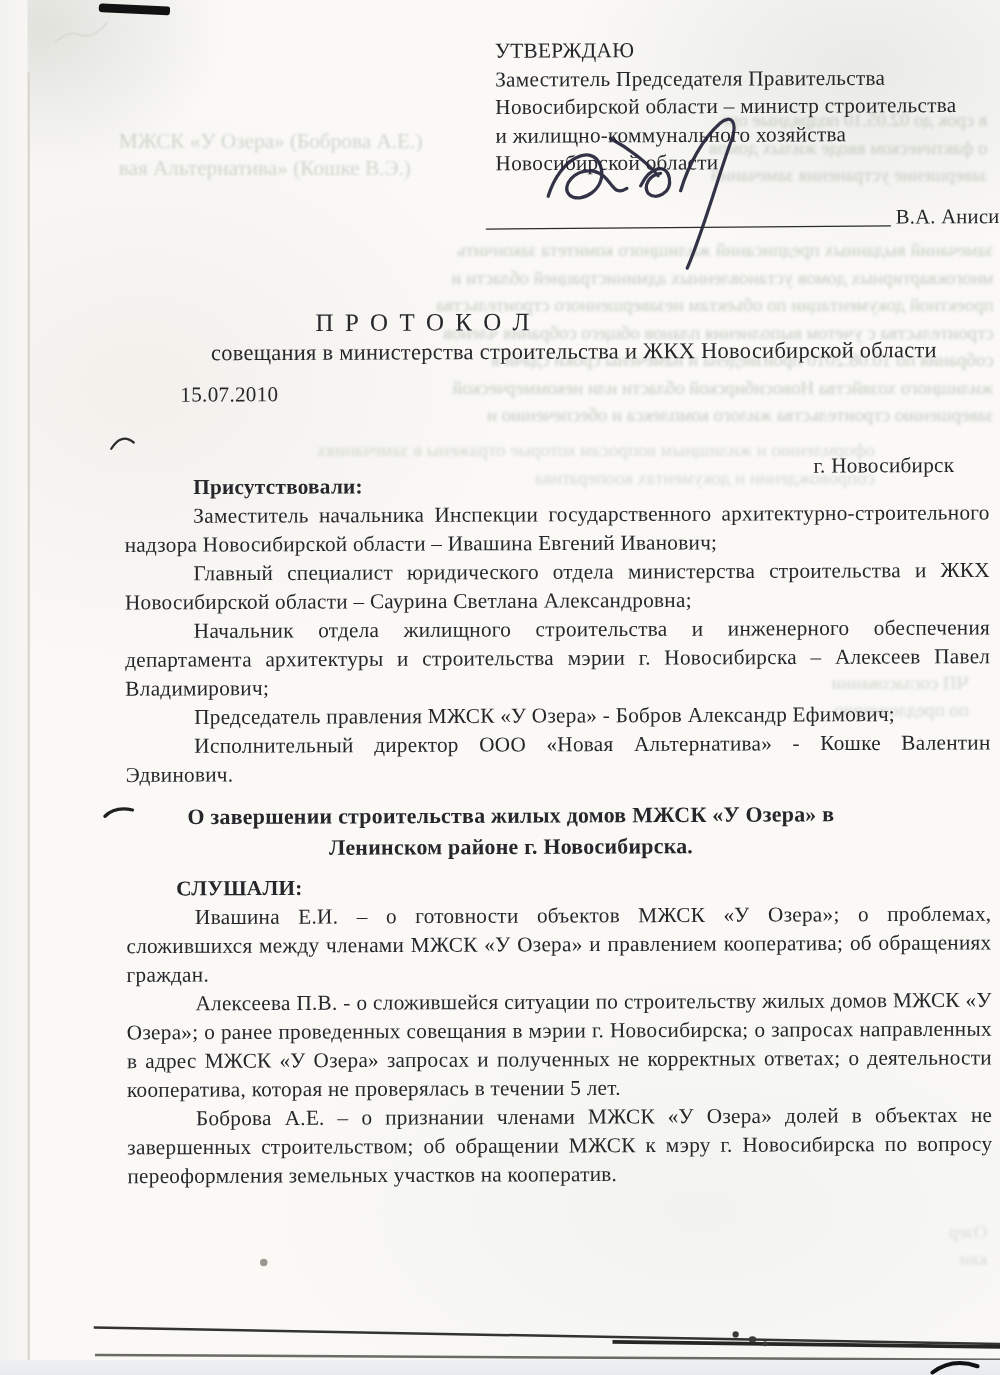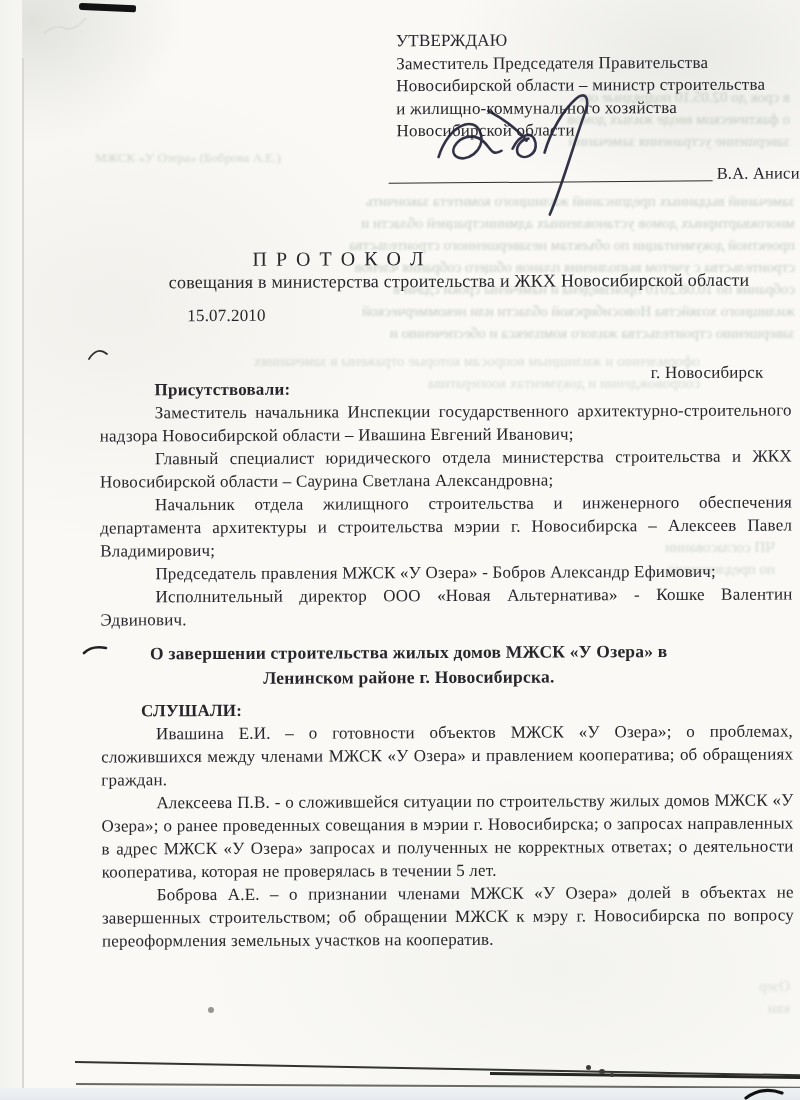--- a/index.html
+++ b/index.html
@@ -41,35 +41,35 @@
   .sp1{left:586px;top:1065px;} .sp2{left:599px;top:1069px;width:6px;} .sp3{left:610px;top:1073px;width:4px;height:4px;}
   .sp4{left:208px;top:1007px;width:6px;height:6px;background:#9a978e;}
   
   .bleed{position:absolute;font-size:15px;line-height:22px;color:#7e937e;
     filter:blur(1.1px);pointer-events:none;}
   .mirrored{transform:scaleX(-1);}
   .bt-a{left:430px;top:86px;width:360px;opacity:.38;text-align:left;}
   .bt-b{left:100px;top:190px;width:695px;opacity:.42;text-align:justify;}
   .bt-c{left:100px;top:350px;width:600px;opacity:.30;}
   .bt-d{left:545px;top:536px;width:230px;opacity:.34;}
-  .bt-e{left:95px;top:102px;width:310px;opacity:.34;filter:blur(.8px);font-size:13px;margin-top:45px;}
+  .bt-e{left:95px;top:102px;width:310px;opacity:.34;filter:blur(.8px);font-size:17px;}
   .bt-f{left:620px;top:975px;width:170px;opacity:.25;}
   
   .content{position:absolute;left:100px;top:30px;width:692px;
     transform:rotate(-.25deg);font-size:17px;line-height:23px;letter-spacing:.2px;}
   .approve{margin-left:298px;width:394px;line-height:22.5px;}
   .sig-row{position:relative;height:56px;margin-top:2px;}
   .sig-line{position:absolute;left:290px;top:37px;width:324px;height:0;
     border-top:1.6px solid #2c2c2c;transform:rotate(-.2deg);}
   .sig-name{position:absolute;left:618px;top:18px;font-size:16.5px;white-space:nowrap;}
   .sig-scrawl{position:absolute;left:330px;top:-54px;width:185px;height:130px;overflow:visible;}
   .doc-title{margin-top:46px;width:480px;text-align:center;font-size:20px;letter-spacing:2px;}
   .doc-subtitle{width:660px;margin-left:30px;text-align:center;font-size:18px;}
   .date-row{position:relative;height:48px;margin-top:10px;}
-  .date{position:absolute;left:45px;top:0;margin-left:43px;}
+  .date{position:absolute;left:45px;top:0;}
   .city{position:absolute;right:28px;top:22px;margin-top:37px;}
   .attendees-label{margin-top:26px;text-indent:55px;font-weight:700;}
   p.para{margin:0;text-indent:55px;text-align:justify;}
   .subject{margin-top:10px;margin-left:28px;width:560px;text-align:center;
     font-weight:700;line-height:25px;font-size:17.5px;}
   .heard-label{margin-top:8px;text-indent:40px;font-weight:700;}
   .sp-before{margin-top:22px;}
 </style>
 </head>
 <body>
@@ -78,20 +78,21 @@
 
   <div class="left-strip"></div>
   <div class="left-edge-line"></div>
   <div class="top-mark"></div>
   <svg class="top-scuff" viewBox="0 0 50 40">
     <path d="M4,28 Q14,18 24,22 T46,12" fill="none" stroke="#d6d5d0" stroke-width="2"></path>
   </svg>
 
   <div class="bleed bt-e">
     <div>МЖСК «У Озера» (Боброва А.Е.)</div>
+    <div>вая Альтернатива» (Кошке В.Э.)</div>
   </div>
   <div class="bleed mirrored bt-a">
     <div>в срок до 02.05.10 подрядные орг</div>
     <div>о фактическом вводе жилых домов</div>
     <div>завершение устранения замечаний</div>
   </div>
   <div class="bleed mirrored bt-b">
     <div>замечаний выданных предписаний жилищного комитета закончить</div>
     <div>многоквартирных домов установленных администрацией области и</div>
     <div>проектной документации по объектам незавершенного строительства</div>

